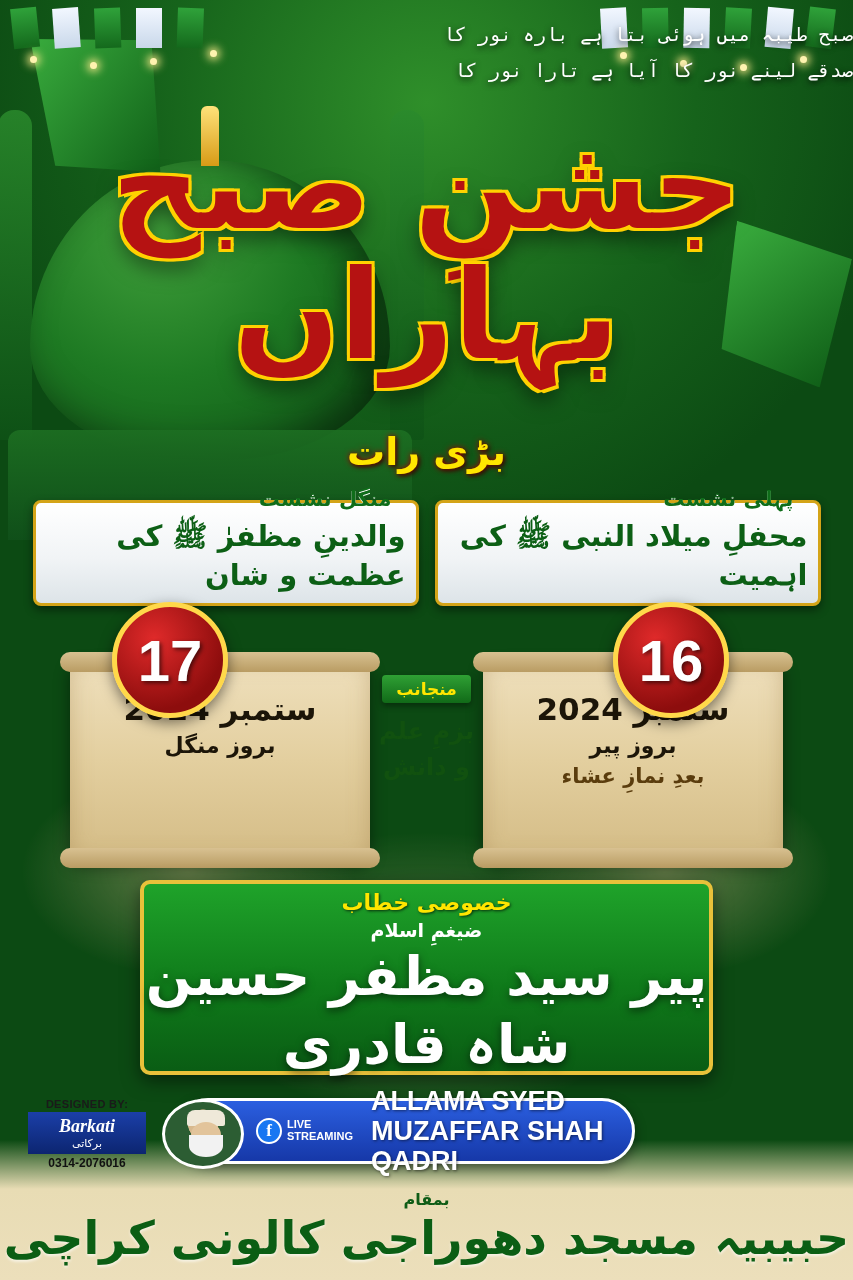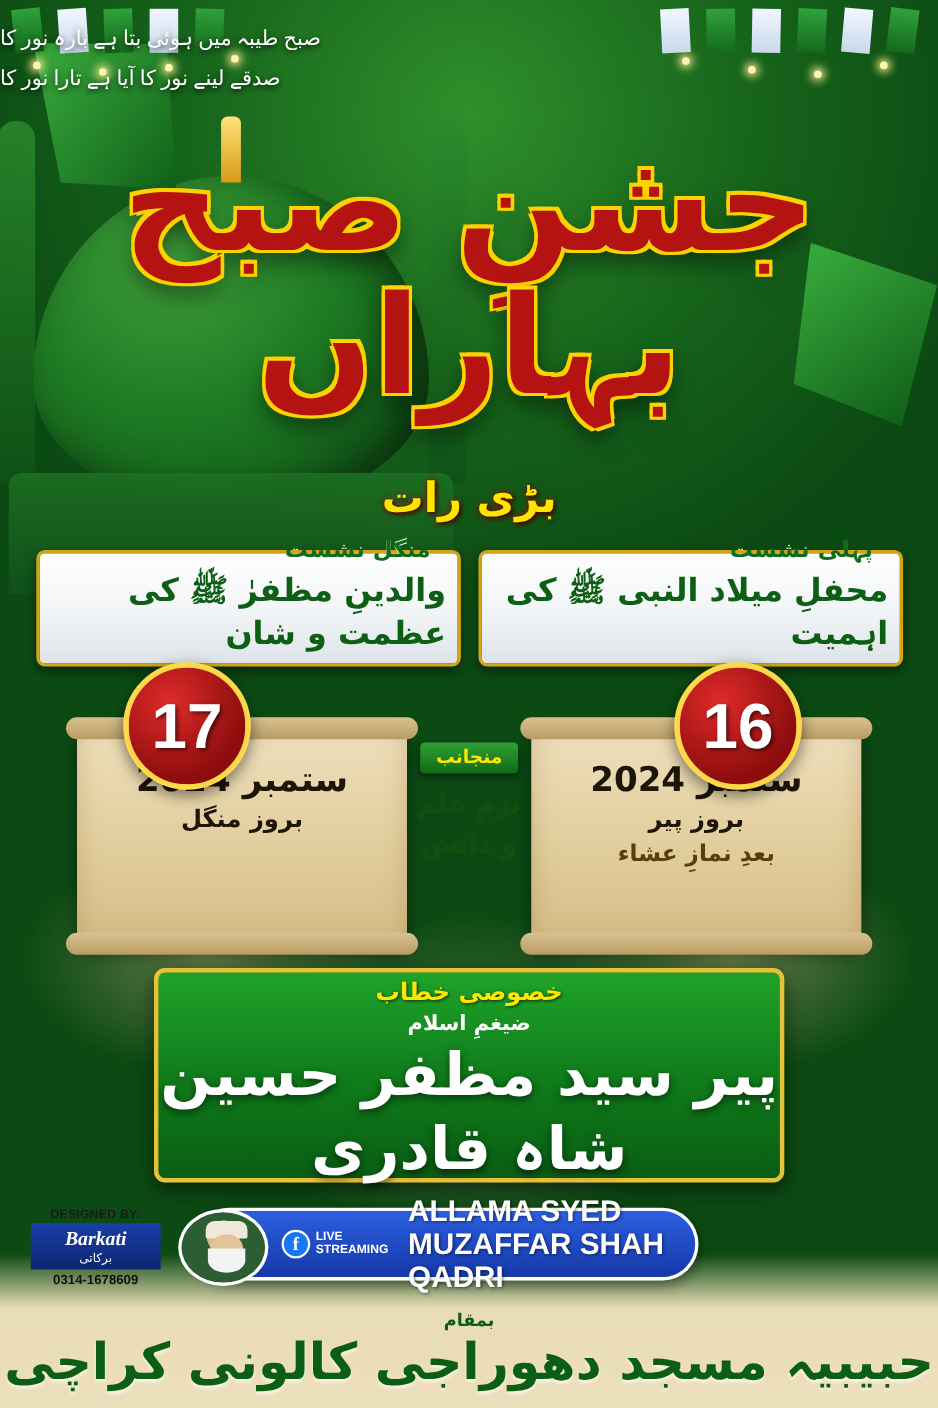--- a/index.html
+++ b/index.html
@@ -72,25 +72,25 @@
   }
   .big-flag {
     position:absolute; width: 120px; height: 150px;
     background: linear-gradient(135deg,#3bb03f,#0f5e17);
     clip-path: polygon(0 0, 100% 12%, 92% 100%, 6% 86%);
     opacity:.95;
   }
   
   .couplet {
     position: absolute; top: 18px; left: 0; right: 0;
-    text-align: left; color: #ffffff;
+    text-align: right; color: #ffffff;
     text-shadow: 0 2px 6px rgba(0,0,0,.85);
     direction: rtl;
     font-size: 19px; line-height: 1.9;
-    font-family: Liberation Serif, serif;
+    font-family: Liberation Mono, monospace;
   }
   
   .title-main {
     position: absolute; top: 120px; left: 0; right: 0;
     text-align: center; direction: rtl;
     font-family: "DejaVu Sans", sans-serif;
     font-size: 124px; font-weight: bold;
     color: #b51212;
     letter-spacing: -4px;
     line-height: 1.05;
@@ -365,21 +365,21 @@
     <div class="speaker-sub">ضیغمِ اسلام</div>
     <div class="speaker-name">پیر سید مظفر حسین شاہ قادری</div>
   </div>
 
   <div class="designer">
     <div class="designer-title">DESIGNED BY:</div>
     <div class="designer-logo">
       <div class="b1">Barkati</div>
       <div class="b2">برکاتی</div>
     </div>
-    <div class="designer-phone">0314-1678609</div>
+    <div class="designer-phone">0314-2076016</div>
   </div>
 
   <div class="livebar">
     <div class="avatar">
       <div class="cap"></div>
         <div class="face"></div>
         <div class="beard"></div>
     </div>
     <div class="fb-badge">
       <div class="fb-circle">f</div>

